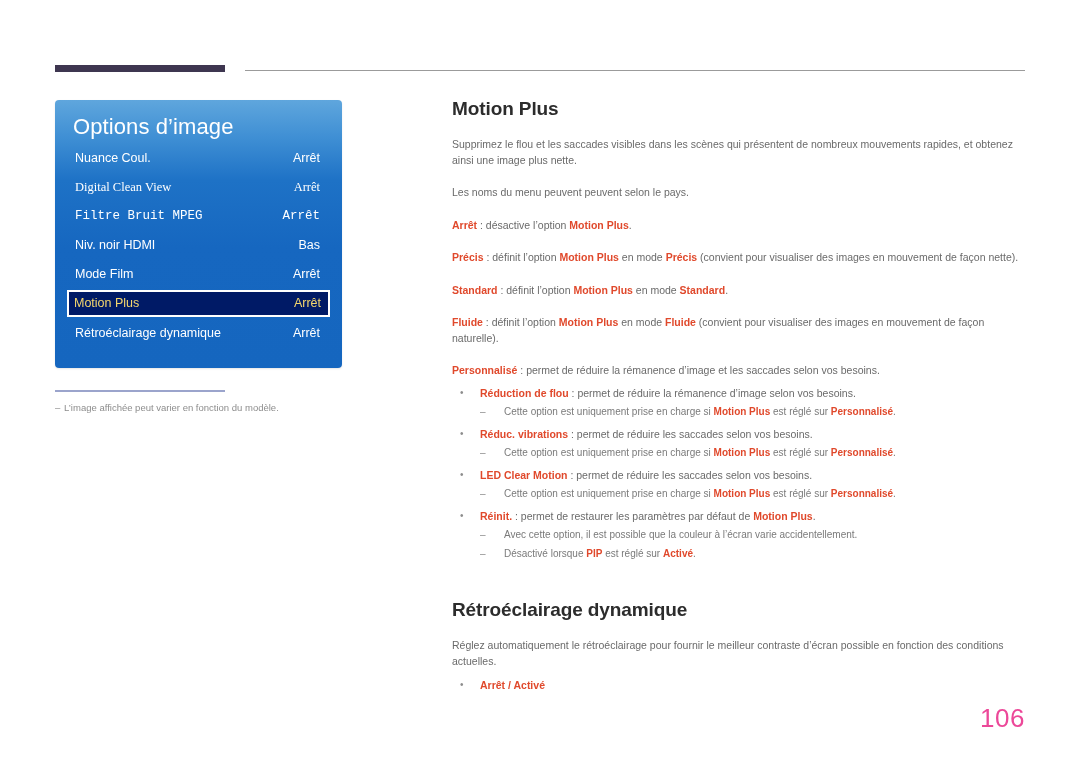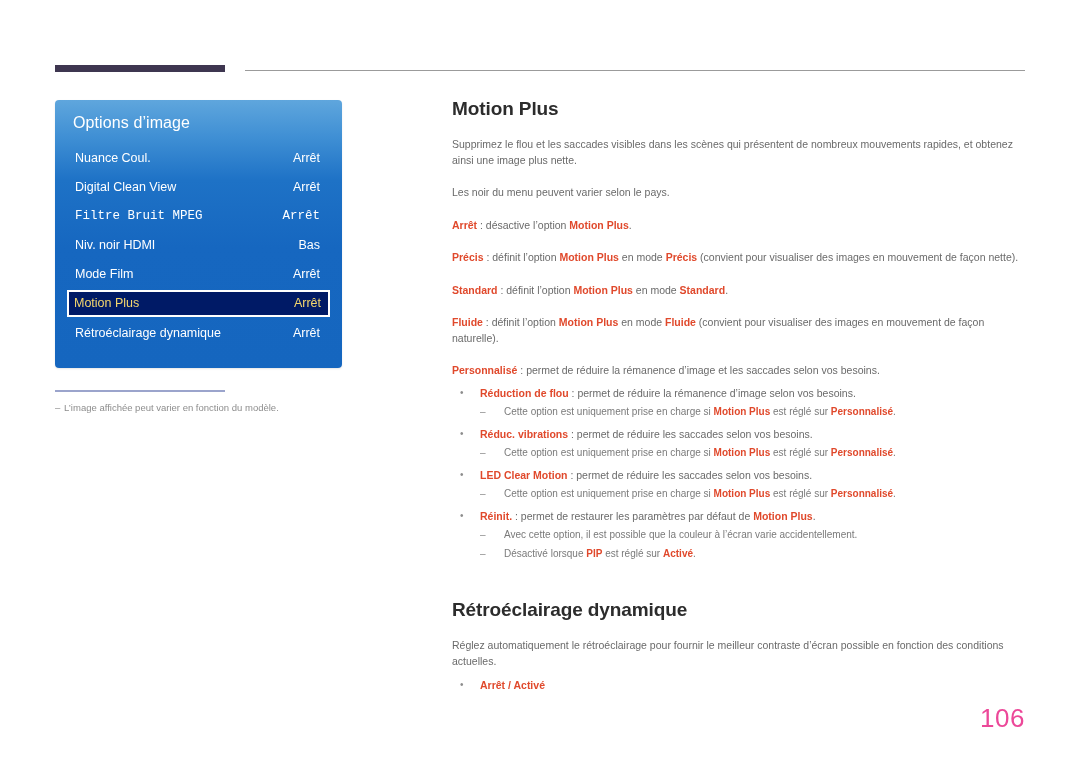--- a/index.html
+++ b/index.html
@@ -48,21 +48,21 @@
                 #1e72c6 30%,
                 #1667c0 55%,
                 #1566bf 100%);
     box-shadow: 0 1px 2px rgba(0,0,0,0.10);
     overflow: hidden;
   }
   #osd-title {
     position: absolute;
     left: 18px;
     top: 14px;
-    font-size: 16px;
+    font-size: 22px;
     color: #ffffff;
     letter-spacing: 0.1px;
   }
   .osd-row {
     position: absolute;
     left: 14px;
     width: 259px;
     height: 25px;
     line-height: 25px;
     box-sizing: border-box;
@@ -199,21 +199,21 @@
 <div id="header-rule-thin"></div>
 
 <div id="osd-panel">
   <div id="osd-title">Options d’image</div>
 
   <div class="osd-row" style="top:46px;text-decoration:underline;">
     <span class="osd-label">Nuance Coul.</span>
     <span class="osd-value">Arrêt</span>
   </div>
 
-  <div class="osd-row" style="top:75px;">
+  <div class="osd-row" style="top:75px;font-family:Liberation Serif, serif;">
     <span class="osd-label">Digital Clean View</span>
     <span class="osd-value">Arrêt</span>
   </div>
 
   <div class="osd-row" style="top:104px;font-family:Liberation Mono, monospace;">
     <span class="osd-label">Filtre Bruit MPEG</span>
     <span class="osd-value">Arrêt</span>
   </div>
 
   <div class="osd-row" style="top:133px;">
@@ -241,21 +241,21 @@
 <div id="footnote-text">
   <span class="dash">–</span><span>L’image affichée peut varier en fonction du modèle.</span>
 </div>
 
 <div id="article">
 
   <h1 class="sec-title">Motion Plus</h1>
 
   <p class="para">Supprimez le flou et les saccades visibles dans les scènes qui présentent de nombreux mouvements rapides, et obtenez ainsi une image plus nette.</p>
 
-  <p class="para">Les noir du menu peuvent varier selon le pays.</p>
+  <p class="para">Les noms du menu peuvent peuvent selon le pays.</p>
 
   <p class="para tight">
     <span class="hl">Arrêt</span><span> : désactive l’option </span><span class="hl">Motion Plus</span><span>.</span>
   </p>
 
   <p class="para tight">
     <span class="hl">Précis</span><span> : définit l’option </span><span class="hl">Motion Plus</span><span> en mode </span><span class="hl">Précis</span><span> (convient pour visualiser des images en mouvement de façon nette).</span>
   </p>
 
   <p class="para tight">

